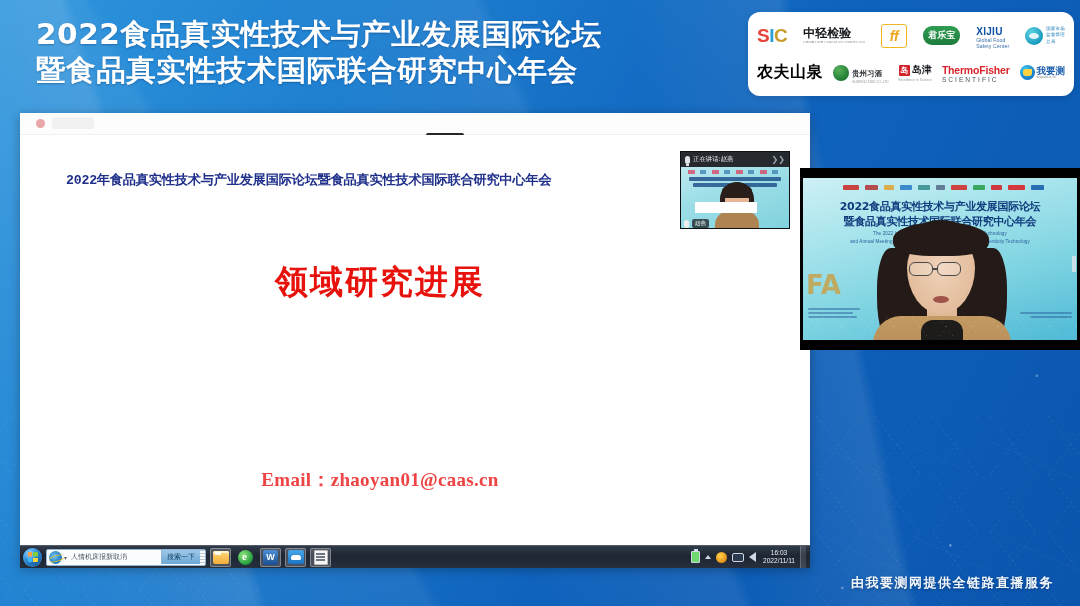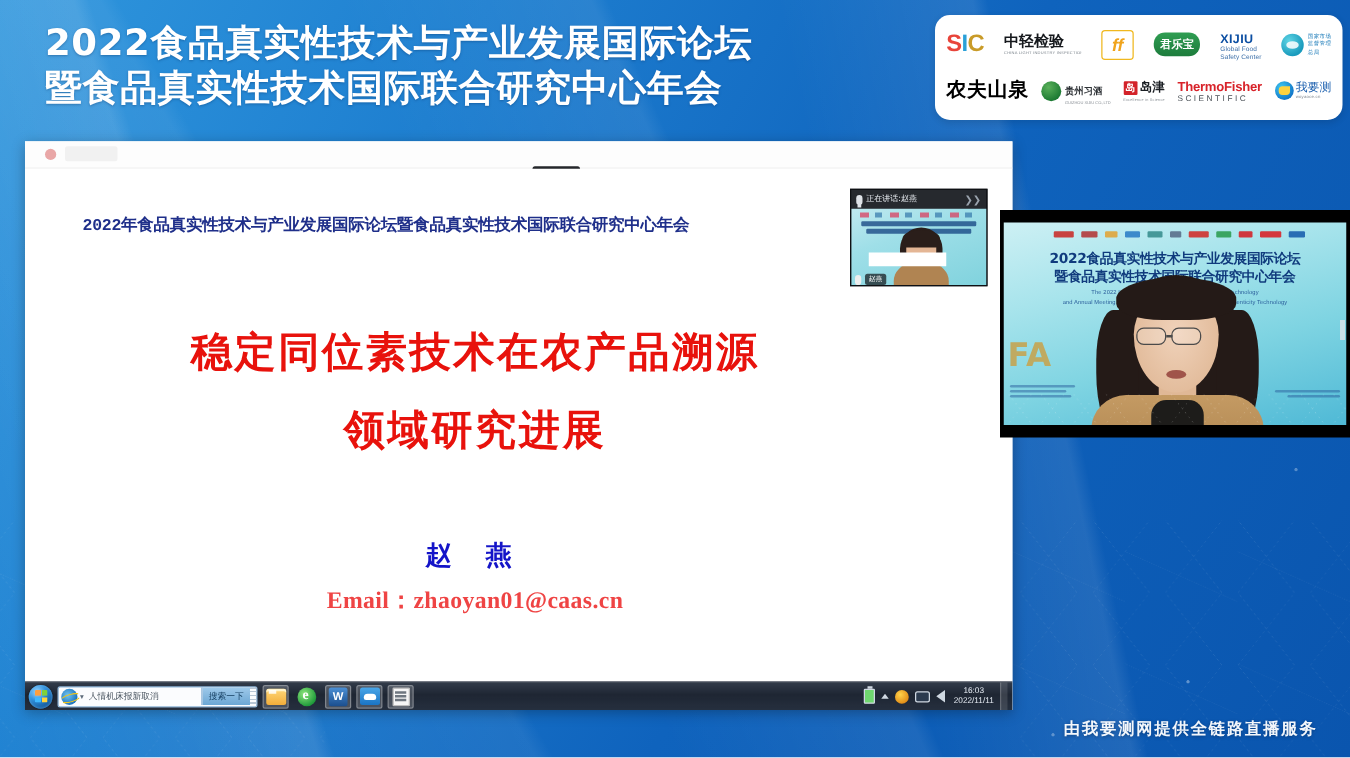--- a/index.html
+++ b/index.html
@@ -127,21 +127,21 @@
   .lg-sz .top{ display:flex; align-items:center; gap:2px;}
   .sz-sq{ width:11px;height:11px;background:#d3232a;color:#fff;font-size:8px;display:flex;align-items:center;justify-content:center;font-weight:700;border-radius:1px;}
   .lg-sz .szt{font-family:"DejaVu Sans",sans-serif;font-weight:800;font-size:10px;color:#1b1f24;}
   .lg-sz .szs{font-size:3px;color:#8a9096;margin-top:1px;letter-spacing:.2px;}
   .lg-tf { line-height:1.05; }
   .lg-tf b { font-size:10.5px; color:#d8232a; letter-spacing:-.2px; }
   .lg-tf span { display:block; font-size:6.6px; color:#4b5157; letter-spacing:2px; }
   .lg-wyc { display:flex; align-items:center; gap:2px; }
   .wyc-c { width:15px;height:15px;border-radius:50%;background:radial-gradient(circle at 35% 32%,#3fc8f0,#1174c8 75%); position:relative;}
   .wyc-c::after{content:"";position:absolute;left:3px;top:4px;width:9px;height:7px;border-radius:3px 0 3px 3px;background:#ffd23f;}
-  .lg-wyc .wt{font-family:"DejaVu Sans",sans-serif;font-weight:400;font-size:9.5px;color:#1b5fae;line-height:1;}
+  .lg-wyc .wt{font-family:"DejaVu Sans",sans-serif;font-weight:700;font-size:9.5px;color:#1b5fae;line-height:1;}
   .lg-wyc .ws{font-size:3.4px;color:#7c848c;letter-spacing:.2px;}
 
   
   .share-window {
     position: absolute; left: 20px; top: 113px;
     width: 790px; height: 455px;
     background: #ffffff;
     box-shadow: 0 2px 10px rgba(0,0,0,.28);
     overflow: hidden;
   }
@@ -493,25 +493,23 @@
       <span class="bar"></span>
       <span class="face"></span>
       <span class="bar"></span>
     </div>
 
     <div class="slide">
 
       <div class="slide-heading">2022年食品真实性技术与产业发展国际论坛暨食品真实性技术国际联合研究中心年会</div>
 
       <div class="slide-title">
-        <span class="ln">稳定同位素技术在农产品溯源</span>
         <span class="ln">领域研究进展</span>
       </div>
 
-      <div class="slide-author">赵 燕</div>
       <div class="slide-email">Email：zhaoyan01@caas.cn</div>
 
       <div class="pip">
         <div class="pip-bar">
           <span class="mic"></span>
           <span class="lbl">正在讲话:赵燕</span>
           <span class="chev">❯❯</span>
         </div>
         <div class="pip-video">
           <span class="logos"></span>

